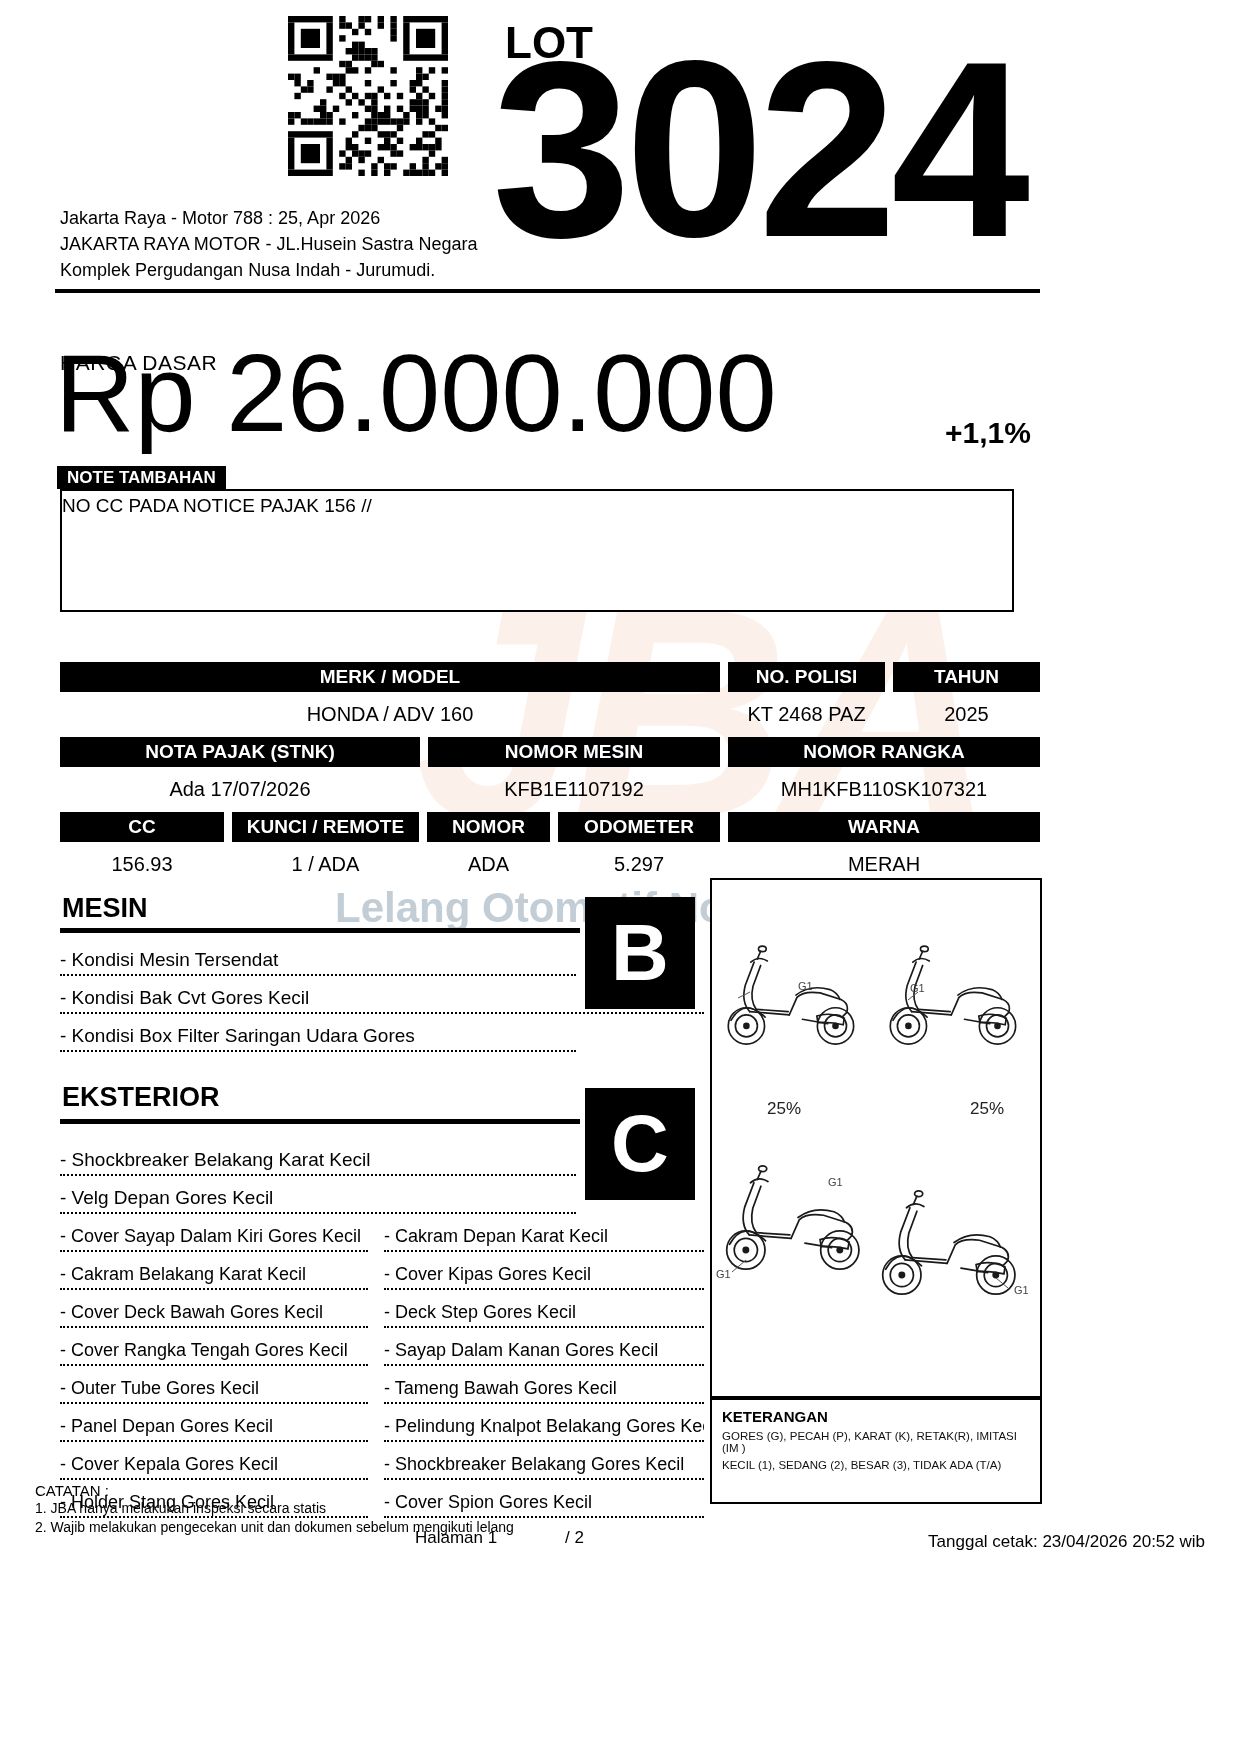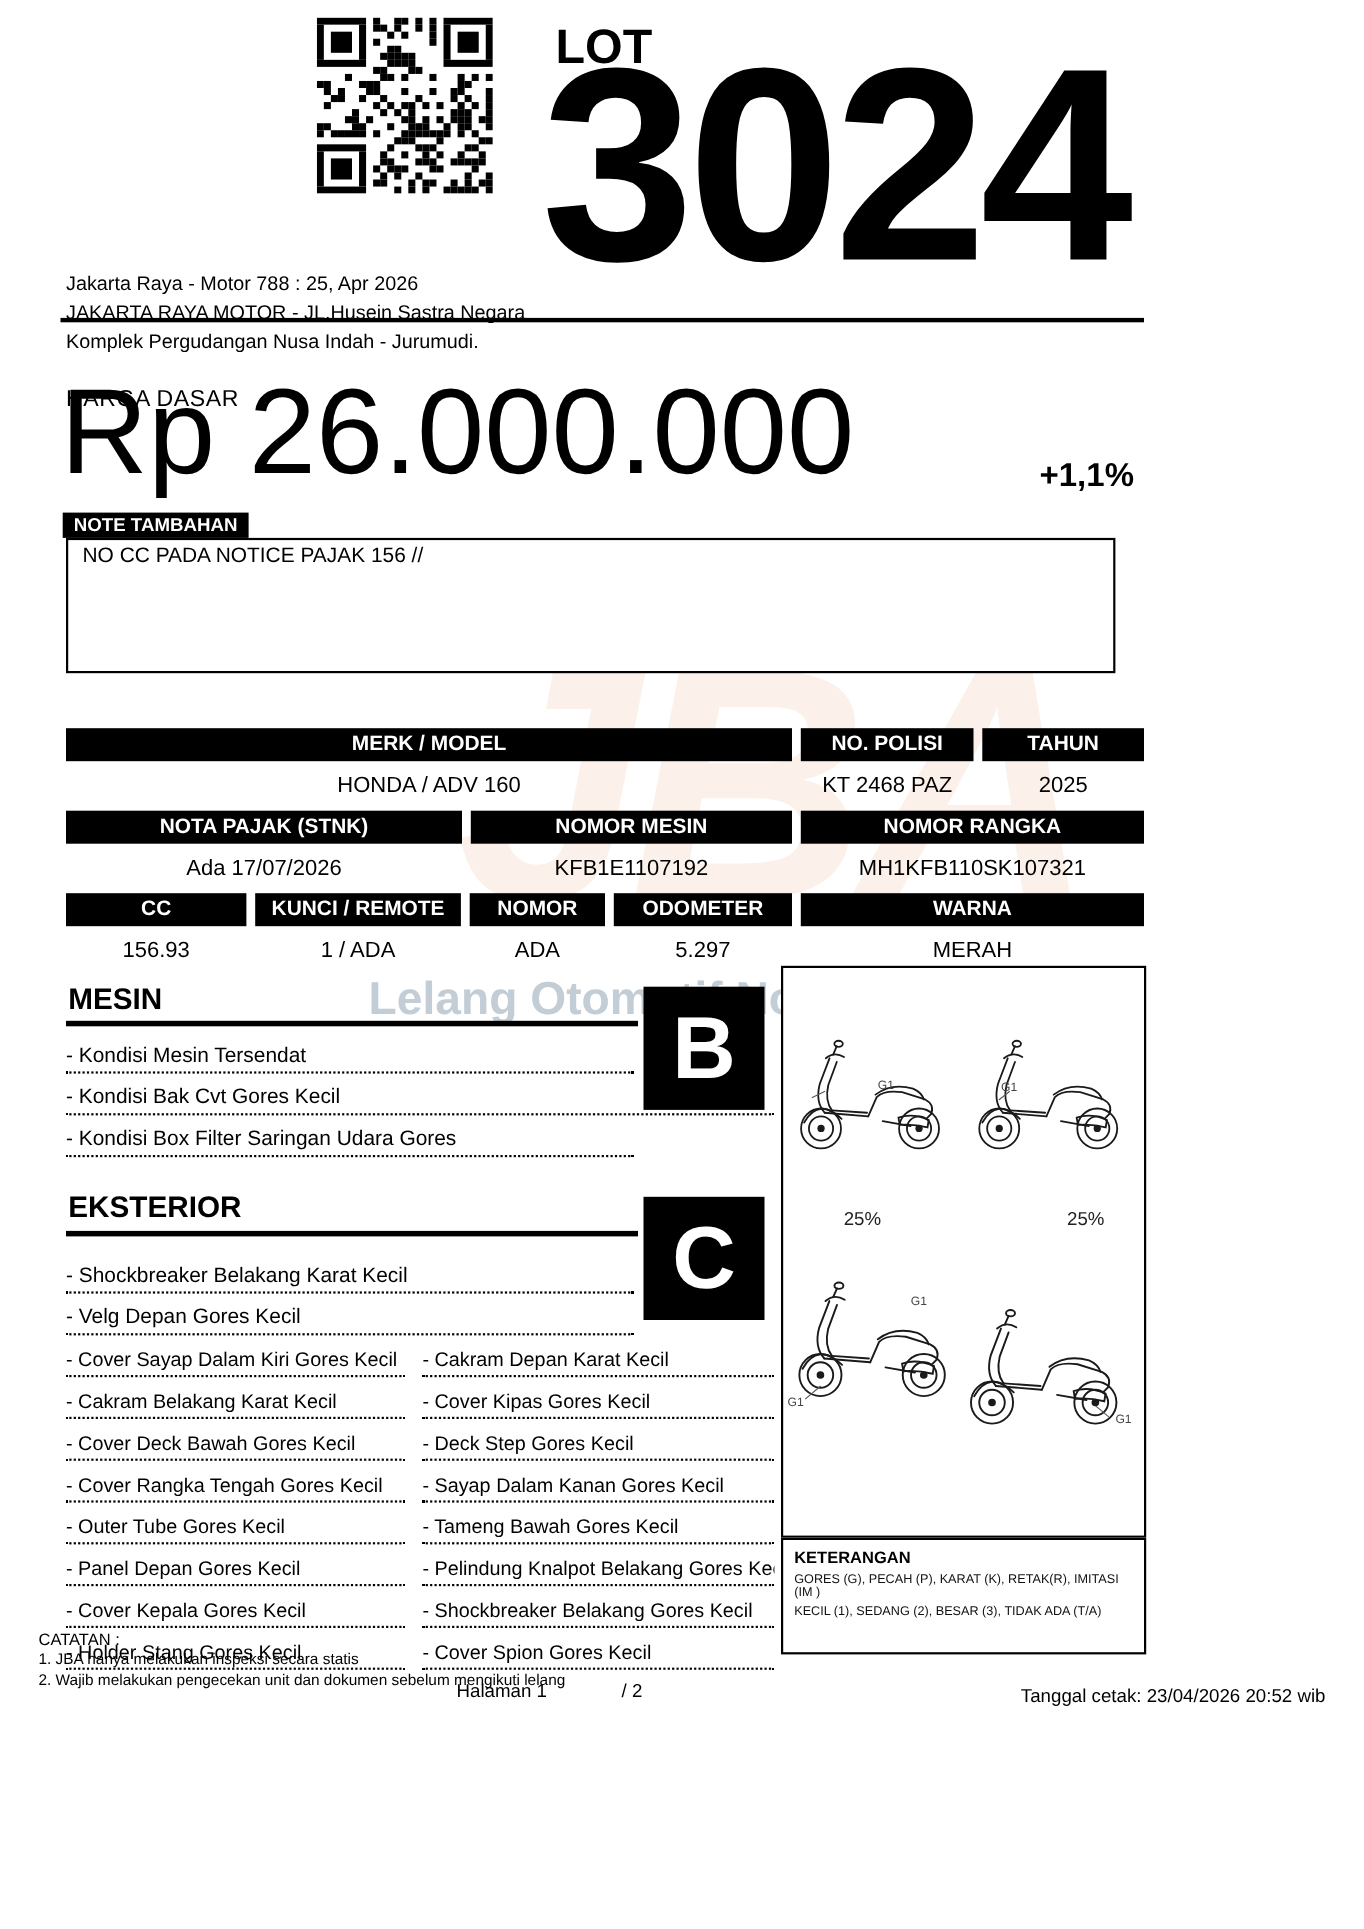--- a/index.html
+++ b/index.html
@@ -13,32 +13,32 @@
   .wm-brand{position:absolute;left:415px;top:540px;font-size:300px;font-weight:bold;font-style:italic;
     color:#d86c1f;opacity:0.09;z-index:0;letter-spacing:-10px;}
   .wm-tag{position:absolute;left:335px;top:884px;font-size:42px;font-weight:bold;color:#c2cdd6;z-index:0;}
 
   .z{z-index:2;}
 
   
   .qr{left:288px;top:16px;width:160px;height:160px;}
   .lot-label{left:505px;top:18px;font-size:44px;font-weight:bold;}
   .lot-number{left:492px;top:25px;font-size:250px;font-weight:bold;line-height:1;letter-spacing:-6px;white-space:nowrap;}
-  .addr{left:60px;top:205px;font-size:18px;line-height:1.45;margin-top:40px;}
+  .addr{left:60px;top:205px;font-size:18px;line-height:1.45;}
   .toprule{left:55px;top:289px;width:985px;height:4px;background:#000;}
 
   
   .harga-label{left:60px;top:307px;font-size:21px;letter-spacing:0.5px;margin-top:44px;}
   .harga-amount{left:55px;top:338px;font-size:110px;line-height:1;white-space:nowrap;}
   .harga-change{left:945px;top:416px;font-size:30px;font-weight:bold;}
 
   
   .note-tag{left:57px;top:466px;height:23px;background:#000;color:#fff;font-size:17px;font-weight:bold;
     display:flex;align-items:center;padding:0 10px;}
-  .note-box{left:60px;top:489px;width:954px;height:123px;border:2px solid #000;font-size:19px;padding:4px 13px;box-sizing:border-box;}
+  .note-box{left:60px;top:489px;width:954px;height:123px;border:2px solid #000;font-size:19px;padding:4px 0;box-sizing:border-box;}
 
   
   .trow{position:absolute;left:60px;width:980px;display:flex;gap:8px;z-index:2;}
   .hdrbar{background:#000;color:#fff;font-weight:bold;font-size:19px;height:30px;
     display:flex;align-items:center;justify-content:center;}
   .val{font-size:20px;height:45px;display:flex;align-items:center;justify-content:center;background:transparent;}
 
   
   .sec-title{font-size:27px;font-weight:bold;}
   .sec-rule{background:#000;height:5px;width:520px;}

